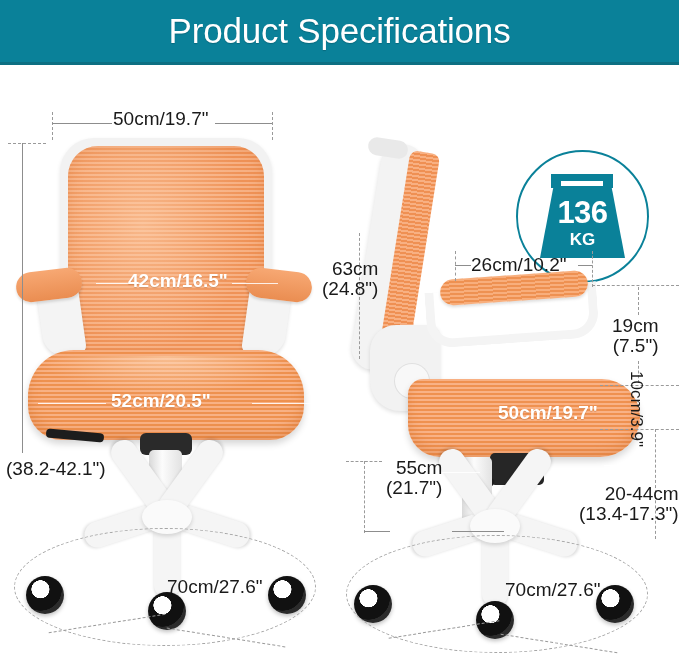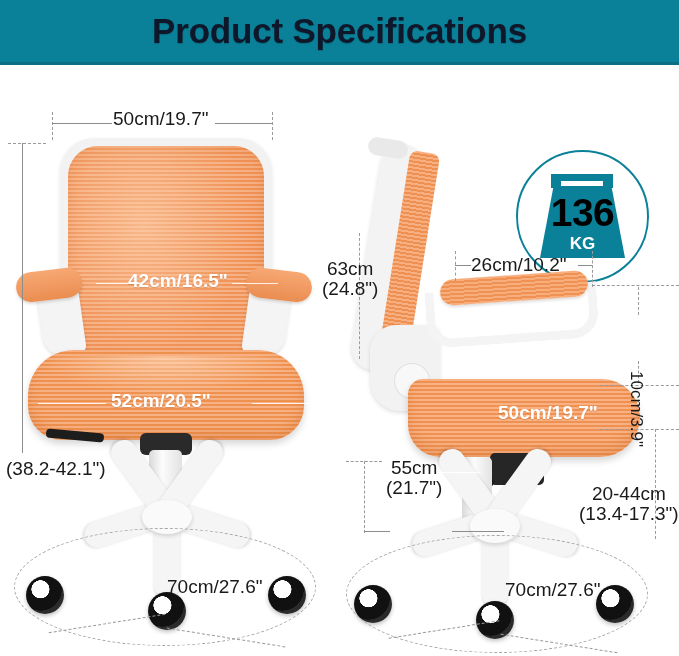--- a/index.html
+++ b/index.html
@@ -2,42 +2,42 @@
 <html><head>
 <meta charset="utf-8">
 <style>
   html,body{margin:0;padding:0;background:#fff;}
   body{width:679px;height:656px;position:relative;overflow:hidden;
        font-family:"Liberation Sans",sans-serif;color:#141414;}
 
   
   .header{position:absolute;left:0;top:0;width:679px;height:62px;
           background:#0a8199;display:flex;align-items:center;justify-content:center;}
-  .header-title{font-size:35px;font-weight:bold;color:#0f172a;letter-spacing:-0.2px;
+  .header-title{font-size:35px;font-weight:normal;color:#ffffff;letter-spacing:-0.2px;
                 text-shadow:0 1px 1px rgba(0,0,0,.18);}
   .header-rule{position:absolute;left:0;top:62px;width:679px;height:3px;background:#0d6f82;}
 
   .stage{position:absolute;left:0;top:65px;width:679px;height:591px;background:#fff;}
 
   
   .badge{position:absolute;left:516px;top:85px;width:129px;height:129px;
          border:2px solid #0a8199;border-radius:50%;background:#fff;}
   .badge-wt{position:absolute;left:33px;top:22px;width:62px;height:14px;}
   .badge-wt:before{content:"";position:absolute;left:0;top:0;width:10px;height:14px;background:#0a8199;}
   .badge-wt:after{content:"";position:absolute;right:0;top:0;width:10px;height:14px;background:#0a8199;}
   .badge-wt span{position:absolute;left:0;top:0;width:62px;height:7px;background:#0a8199;}
   .badge-body{position:absolute;left:22px;top:34px;width:85px;height:72px;background:#0a8199;
               clip-path:polygon(16% 0%,84% 0%,100% 100%,0% 100%);
               display:flex;flex-direction:column;align-items:center;justify-content:center;}
-  .badge-num{font-size:39px;font-weight:bold;color:#000000;line-height:1;letter-spacing:-.5px;}
+  .badge-num{font-size:31px;font-weight:bold;color:#ffffff;line-height:1;letter-spacing:-.5px;}
   .badge-kg{font-size:17px;font-weight:bold;color:#fff;line-height:1;margin-top:3px;}
 
   
   .dim{position:absolute;white-space:nowrap;font-size:19px;color:#1a1a1a;line-height:1.06;}
-  .dim.two{text-align:center;}
+  .dim.two{text-align:right;}
   .dim.white{color:#ffffff;font-weight:bold;text-shadow:0 1px 1px rgba(150,80,30,.35);}
 
   
   .gline{position:absolute;background:transparent;}
   .gline.h{border-top:1px dashed #9a9a9a;}
   .gline.v{border-left:1px dashed #9a9a9a;}
   .sline{position:absolute;}
   .sline.h{border-top:1px solid #8d8d8d;}
   .sline.v{border-left:1px solid #8d8d8d;}
   .wline{position:absolute;border-top:1px solid rgba(255,255,255,.85);}
@@ -250,20 +250,24 @@
   <div class="gline h" style="left:388px;top:564px;width:112px;transform:rotate(-9deg);"></div>
   <div class="gline h" style="left:500px;top:578px;width:118px;transform:rotate(9deg);"></div>
 
   <div class="dim two" style="left:322px;top:194px;">
     <div>63cm</div>
     <div>(24.8")</div>
   </div>
 
   <div class="dim" style="left:471px;top:190px;">26cm/10.2"</div>
 
+  <div class="dim two" style="left:612px;top:251px;">
+    <div>19cm</div>
+    <div>(7.5")</div>
+  </div>
 
   <div class="dim" style="left:645px;top:306px;transform:rotate(90deg);transform-origin:0 0;font-size:17px;">10cm/3.9"</div>
 
   <div class="dim white" style="left:498px;top:338px;">50cm/19.7"</div>
 
   <div class="dim two" style="left:386px;top:393px;">
     <div>55cm</div>
     <div>(21.7")</div>
   </div>
 

